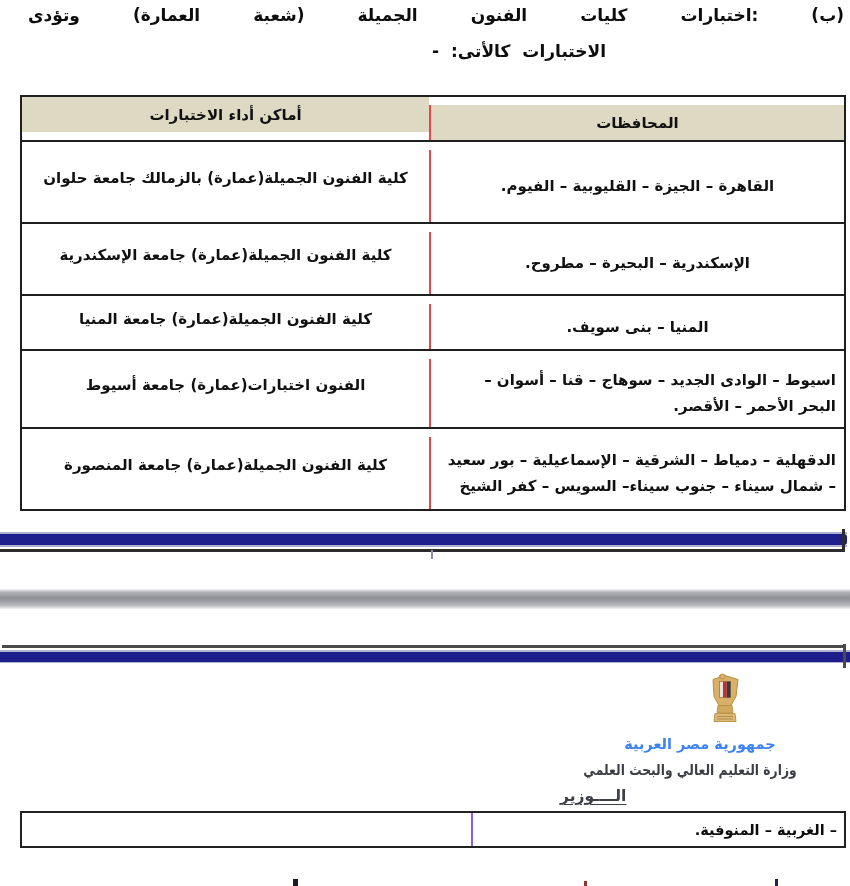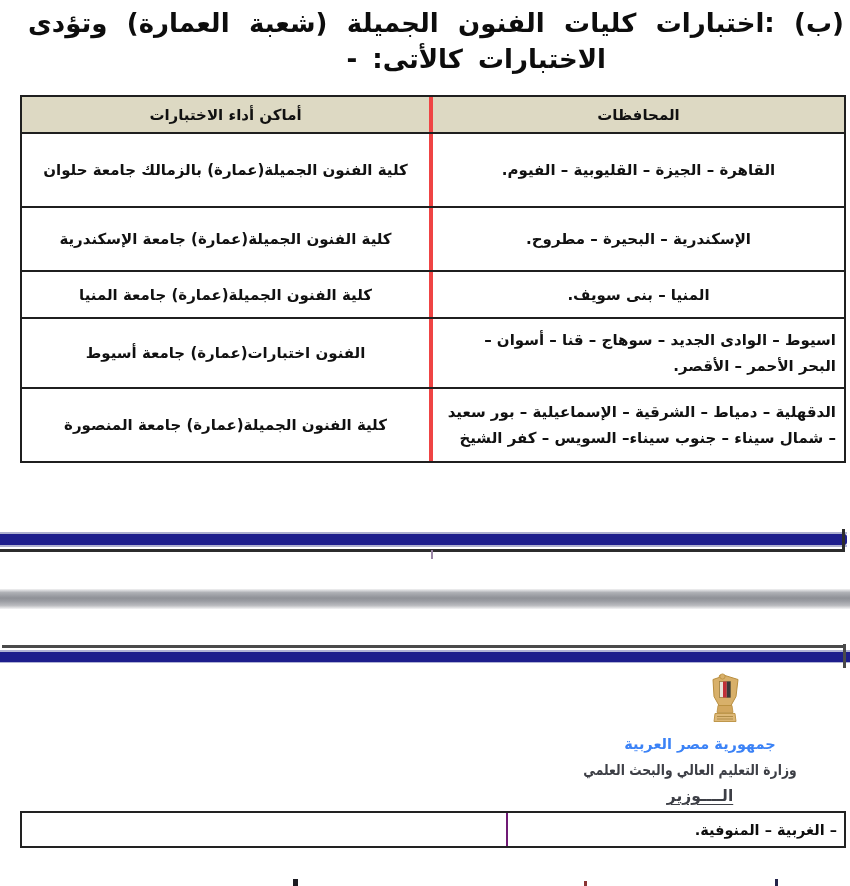--- a/index.html
+++ b/index.html
@@ -6,23 +6,23 @@
   .page{
     position:relative;
     width:850px;height:886px;
     background:#fff;
     overflow:hidden;
     font-family:"DejaVu Sans","Liberation Sans",sans-serif;
     color:#111;
   }
   
   .heading{
-    position:absolute;top:8px;left:28px;right:6px;
+    position:absolute;top:0;left:28px;right:6px;
     direction:rtl;
-    font-weight:bold;font-size:26px;color:#0d0d0d;
+    font-weight:bold;font-size:17px;color:#0d0d0d;
   }
   .heading-l1{
     text-align:justify;
     text-align-last:justify;
     word-spacing:6px;
     line-height:30px;
     white-space:nowrap;
   }
   .heading-l2{
     margin-top:6px;
@@ -42,21 +42,21 @@
   .t1-row{display:flex;flex-direction:row-reverse;border-bottom:2px solid #1f1f1f;}
   .t1-row:last-child{border-bottom:none;}
   .t1 .cell{
     box-sizing:border-box;
     direction:rtl;
     display:flex;align-items:center;justify-content:center;
     font-weight:bold;font-size:15px;line-height:26px;
     text-align:center;
     padding:8px 6px;
   }
-  .t1 .cell-gov{width:415px;border-left:4px solid #ef4444;}
+  .t1 .cell-gov{width:415px;border-left:2px solid #ef4444;margin-top:8px;}
   .t1 .cell-loc{flex:1;}
   .t1-head .cell{background:#ddd9c3;font-size:15px;}
   .h35{height:35px}.h56{height:72px}.h62{height:62px}.h45{height:45px}.h68{height:68px}.h72{height:72px}
   .cell.multiline{
     justify-content:flex-start;
     text-align:right;
     white-space:pre-line;
     padding-right:8px;
   }
   
@@ -85,33 +85,33 @@
   }
   .lh-ministry{
     position:absolute;left:540px;top:761px;width:300px;
     text-align:center;direction:rtl;
     font-size:15px;font-weight:bold;color:#3d3f46;
     transform:scaleX(0.82);transform-origin:center;
     white-space:nowrap;
   }
   .lh-minister{
     position:absolute;left:560px;top:787px;width:280px;
-    text-align:center;direction:rtl;
+    text-align:left;direction:rtl;
     font-size:15.5px;font-weight:bold;color:#3d3f46;
     text-decoration:underline;text-underline-offset:3px;
   }
   
   .t2{
     position:absolute;left:20px;top:811px;width:826px;height:37px;
     box-sizing:border-box;border:2.5px solid #222;
     display:flex;flex-direction:row-reverse;background:#fff;
   }
   .t2 .cell{box-sizing:border-box;direction:rtl;display:flex;align-items:center;}
   .t2 .cell-gov{
-    width:338px;border-left:2px solid #701a75;
+    width:373px;border-left:2px solid #8b5cf6;
     justify-content:flex-start;padding-right:7px;
     font-weight:bold;font-size:14.5px;color:#0d0d0d;
   }
   .t2 .cell-loc{flex:1;}
   
   .cut{position:absolute;}
   .cut-1{left:293px;top:879px;width:5px;height:7px;background:#1c1c22;}
   .cut-2{left:584px;top:881px;width:2.5px;height:5px;background:#8a3434;}
   .cut-3{left:775px;top:879px;width:3px;height:7px;background:#24244a;}
 </style>

